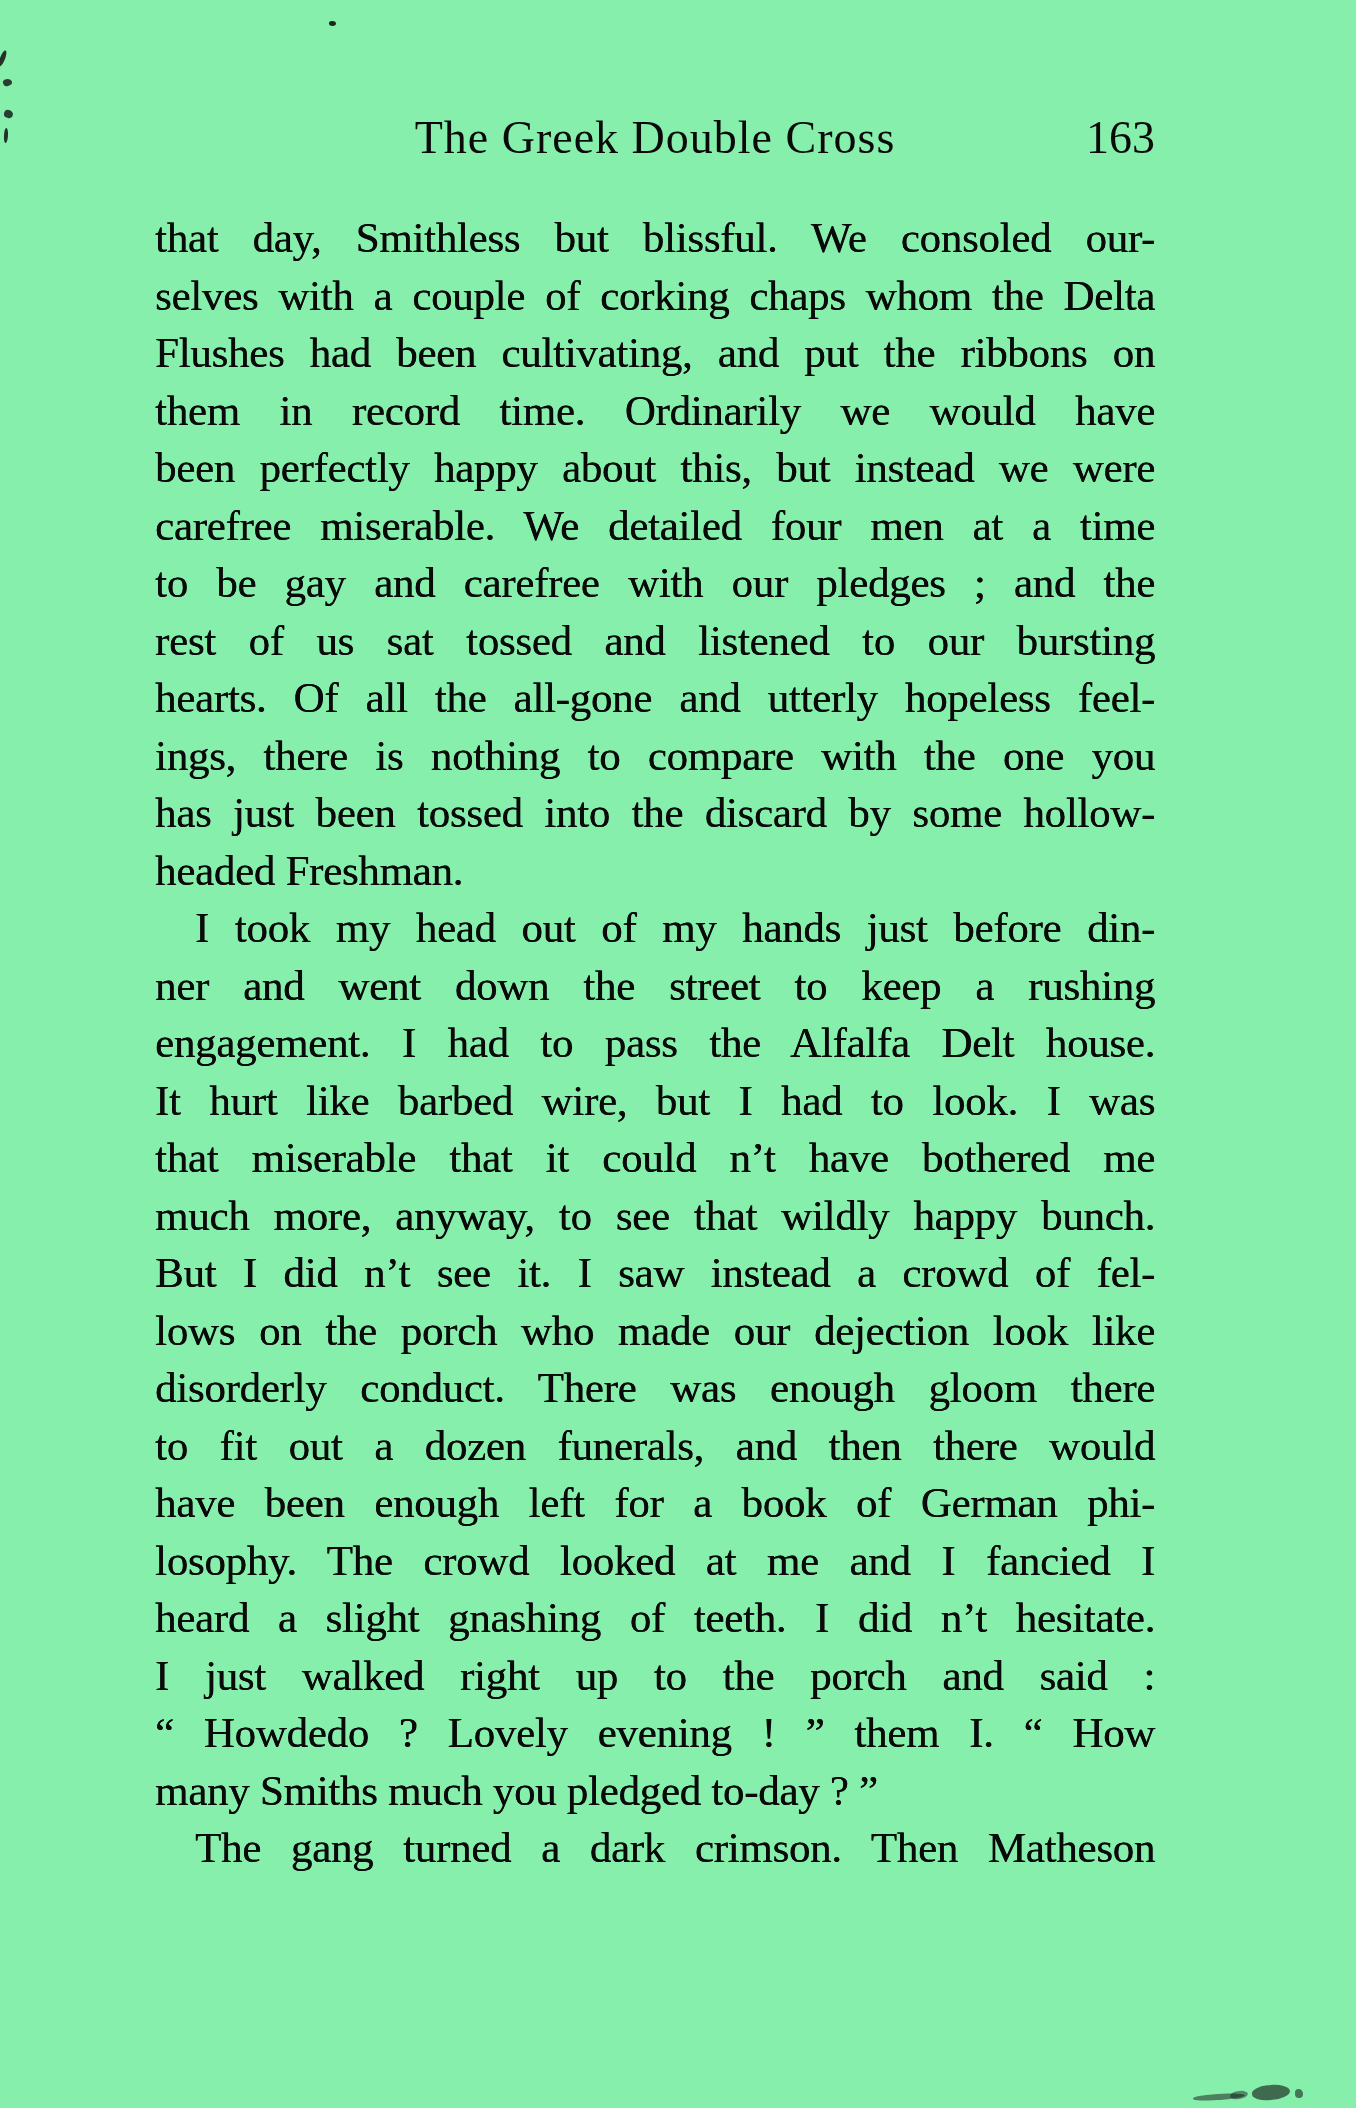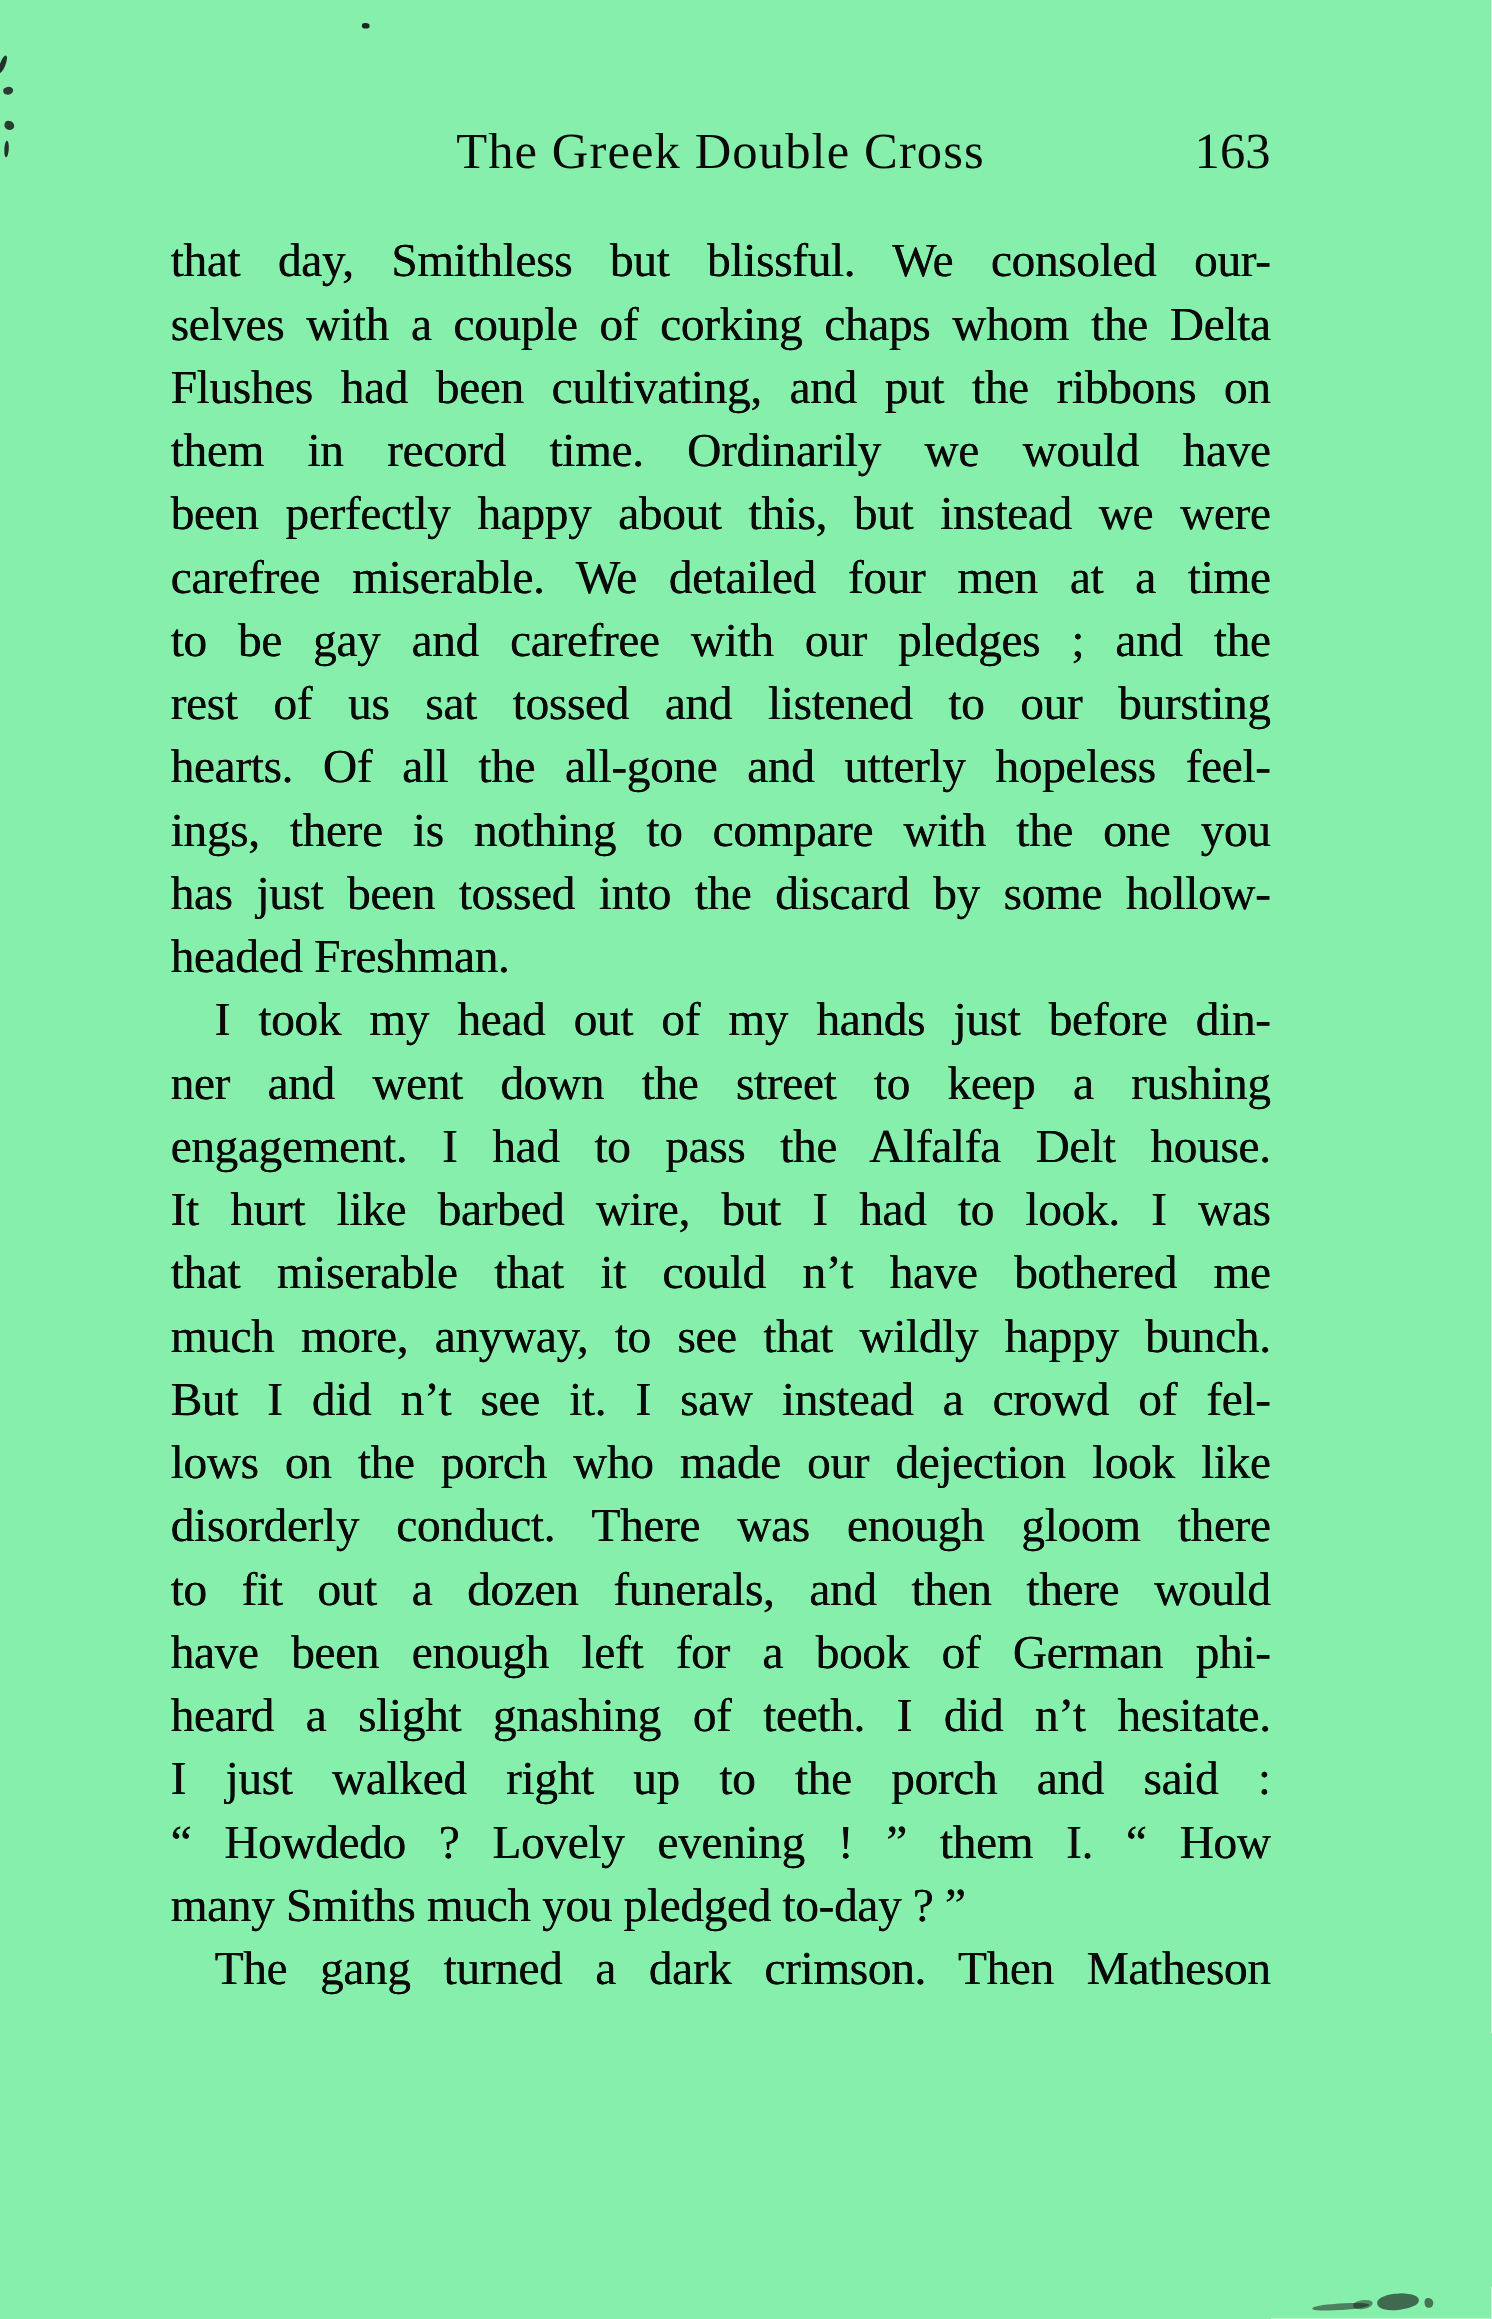--- a/index.html
+++ b/index.html
@@ -94,20 +94,21 @@
       <div class="line">ner and went down the street to keep a rushing</div>
       <div class="line">engagement.  I had to pass the Alfalfa Delt house.</div>
       <div class="line">It hurt like barbed wire, but I had to look.  I was</div>
       <div class="line">that miserable that it could n’t have bothered me</div>
       <div class="line">much more, anyway, to see that wildly happy bunch.</div>
       <div class="line">But I did n’t see it.  I saw instead a crowd of fel-</div>
       <div class="line">lows on the porch who made our dejection look like</div>
       <div class="line">disorderly conduct.  There was enough gloom there</div>
       <div class="line">to fit out a dozen funerals, and then there would</div>
       <div class="line">have been enough left for a book of German phi-</div>
+      <div class="line">losophy.  The crowd looked at me and I fancied I</div>
       <div class="line">heard a slight gnashing of teeth.  I did n’t hesitate.</div>
       <div class="line">I just walked right up to the porch and said :</div>
       <div class="line">“ Howdedo ?   Lovely evening ! ”  them  I.   “ How</div>
       <div class="line no-just">many Smiths much you pledged to-day ? ”</div>
       <div class="line indent">The gang turned a dark crimson.  Then Matheson</div>
     </div>
 
   <div id="artifact-layer">
       <div class="speck" style="left: 329px; top: 21px; width: 7px; height: 5px; opacity: 0.9; transform: rotate(0deg);"></div>
       <div class="speck" style="left: 0px; top: 50px; width: 5px; height: 17px; opacity: 0.85; transform: rotate(22deg);"></div>

